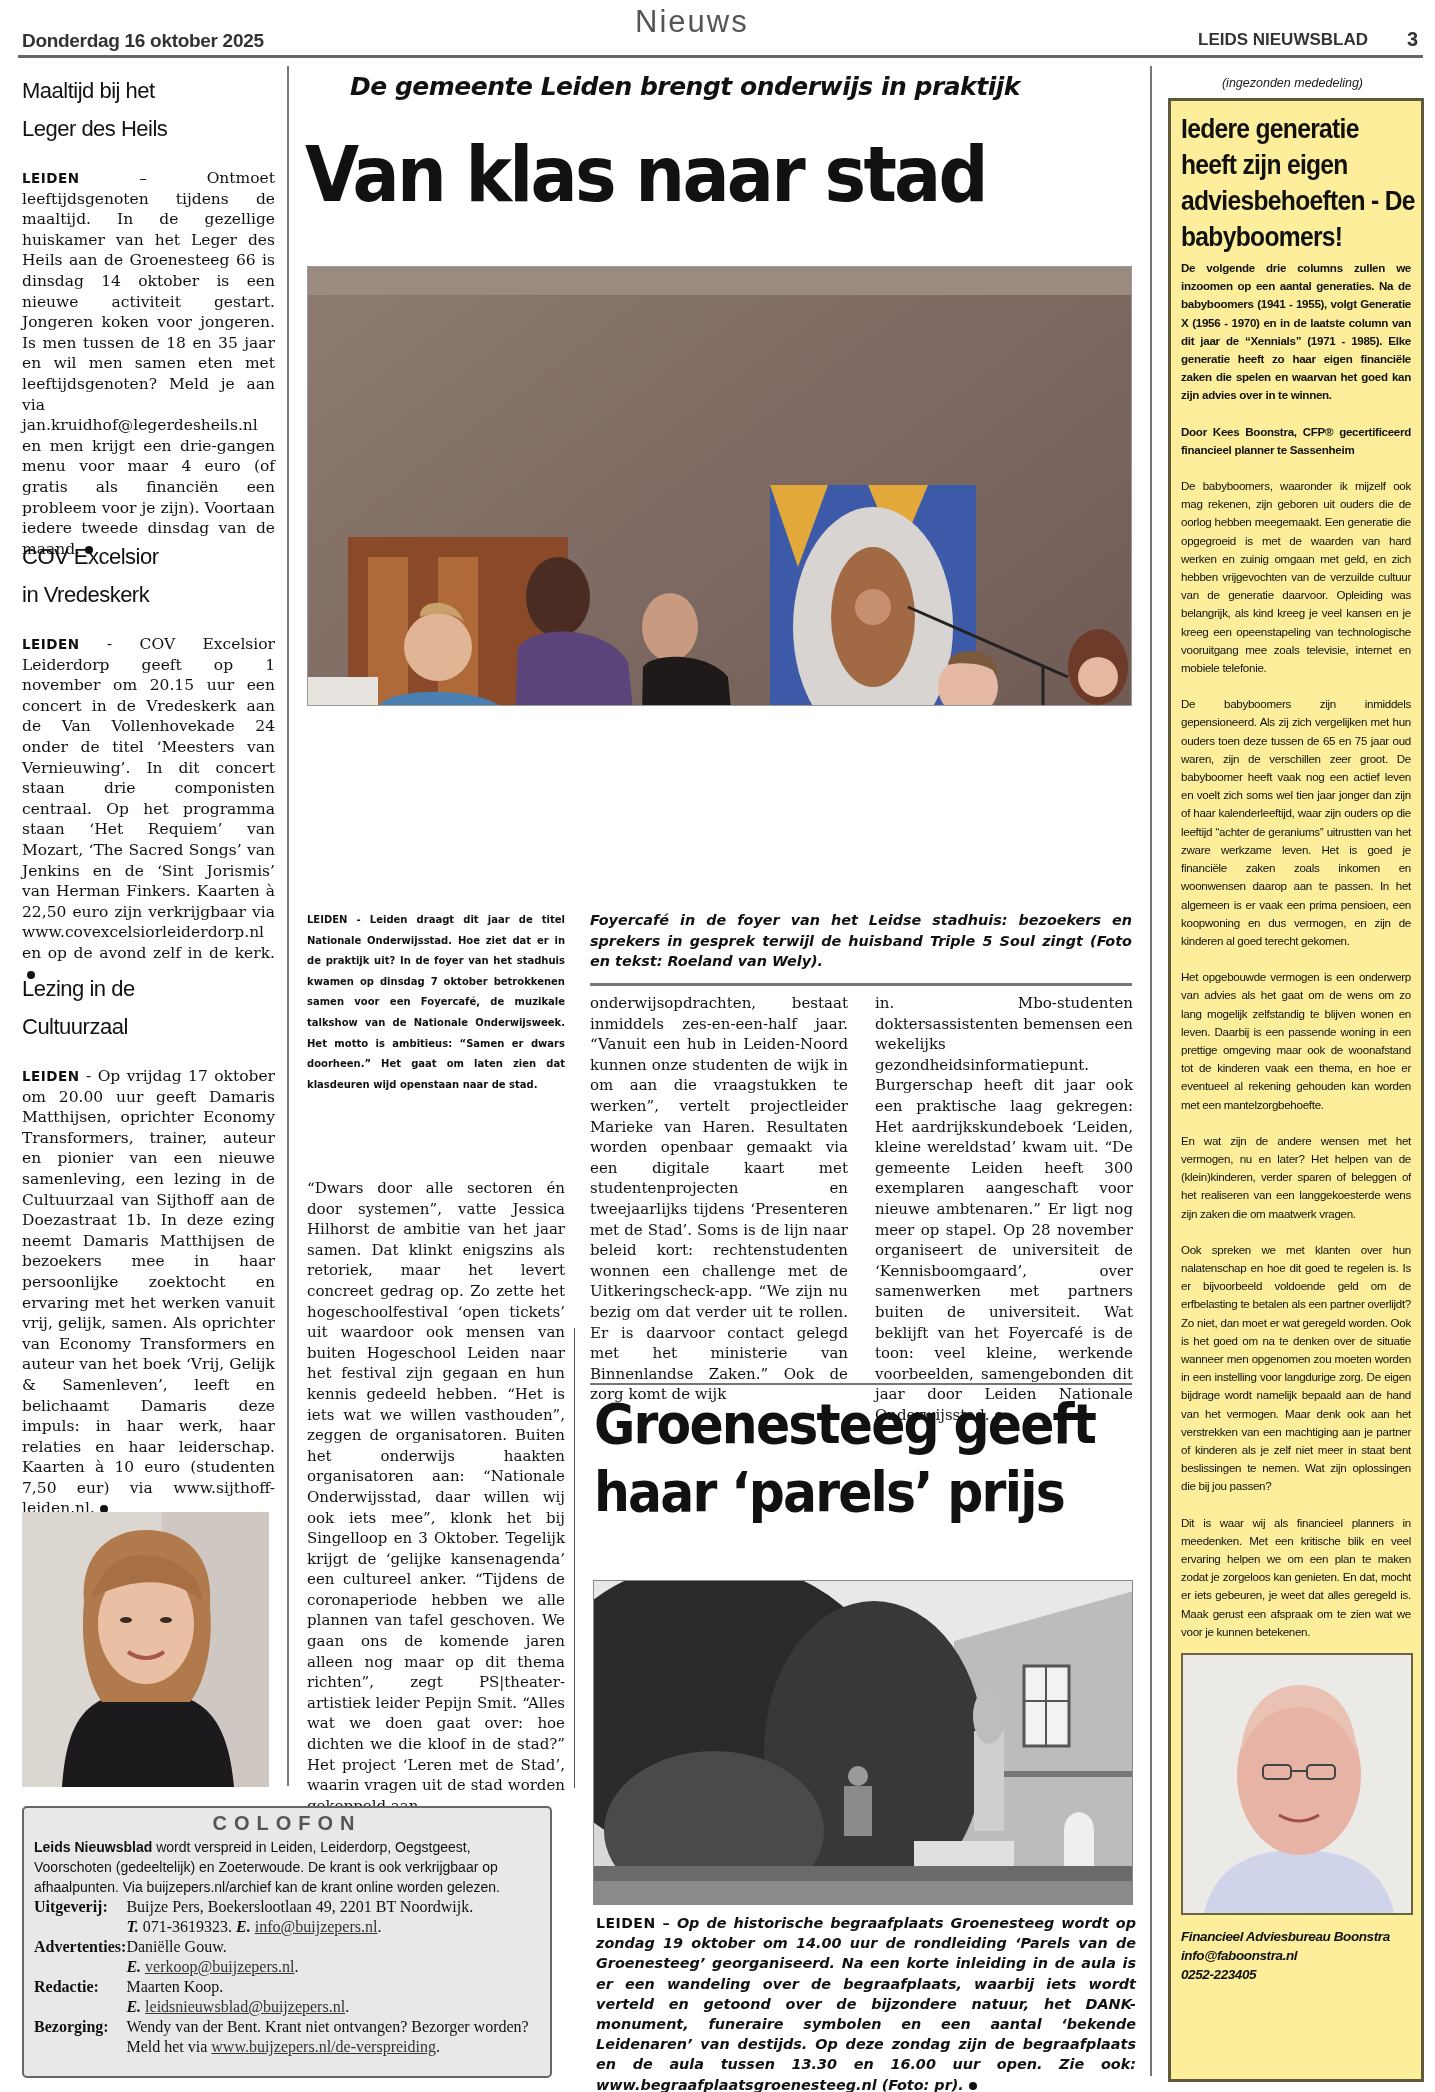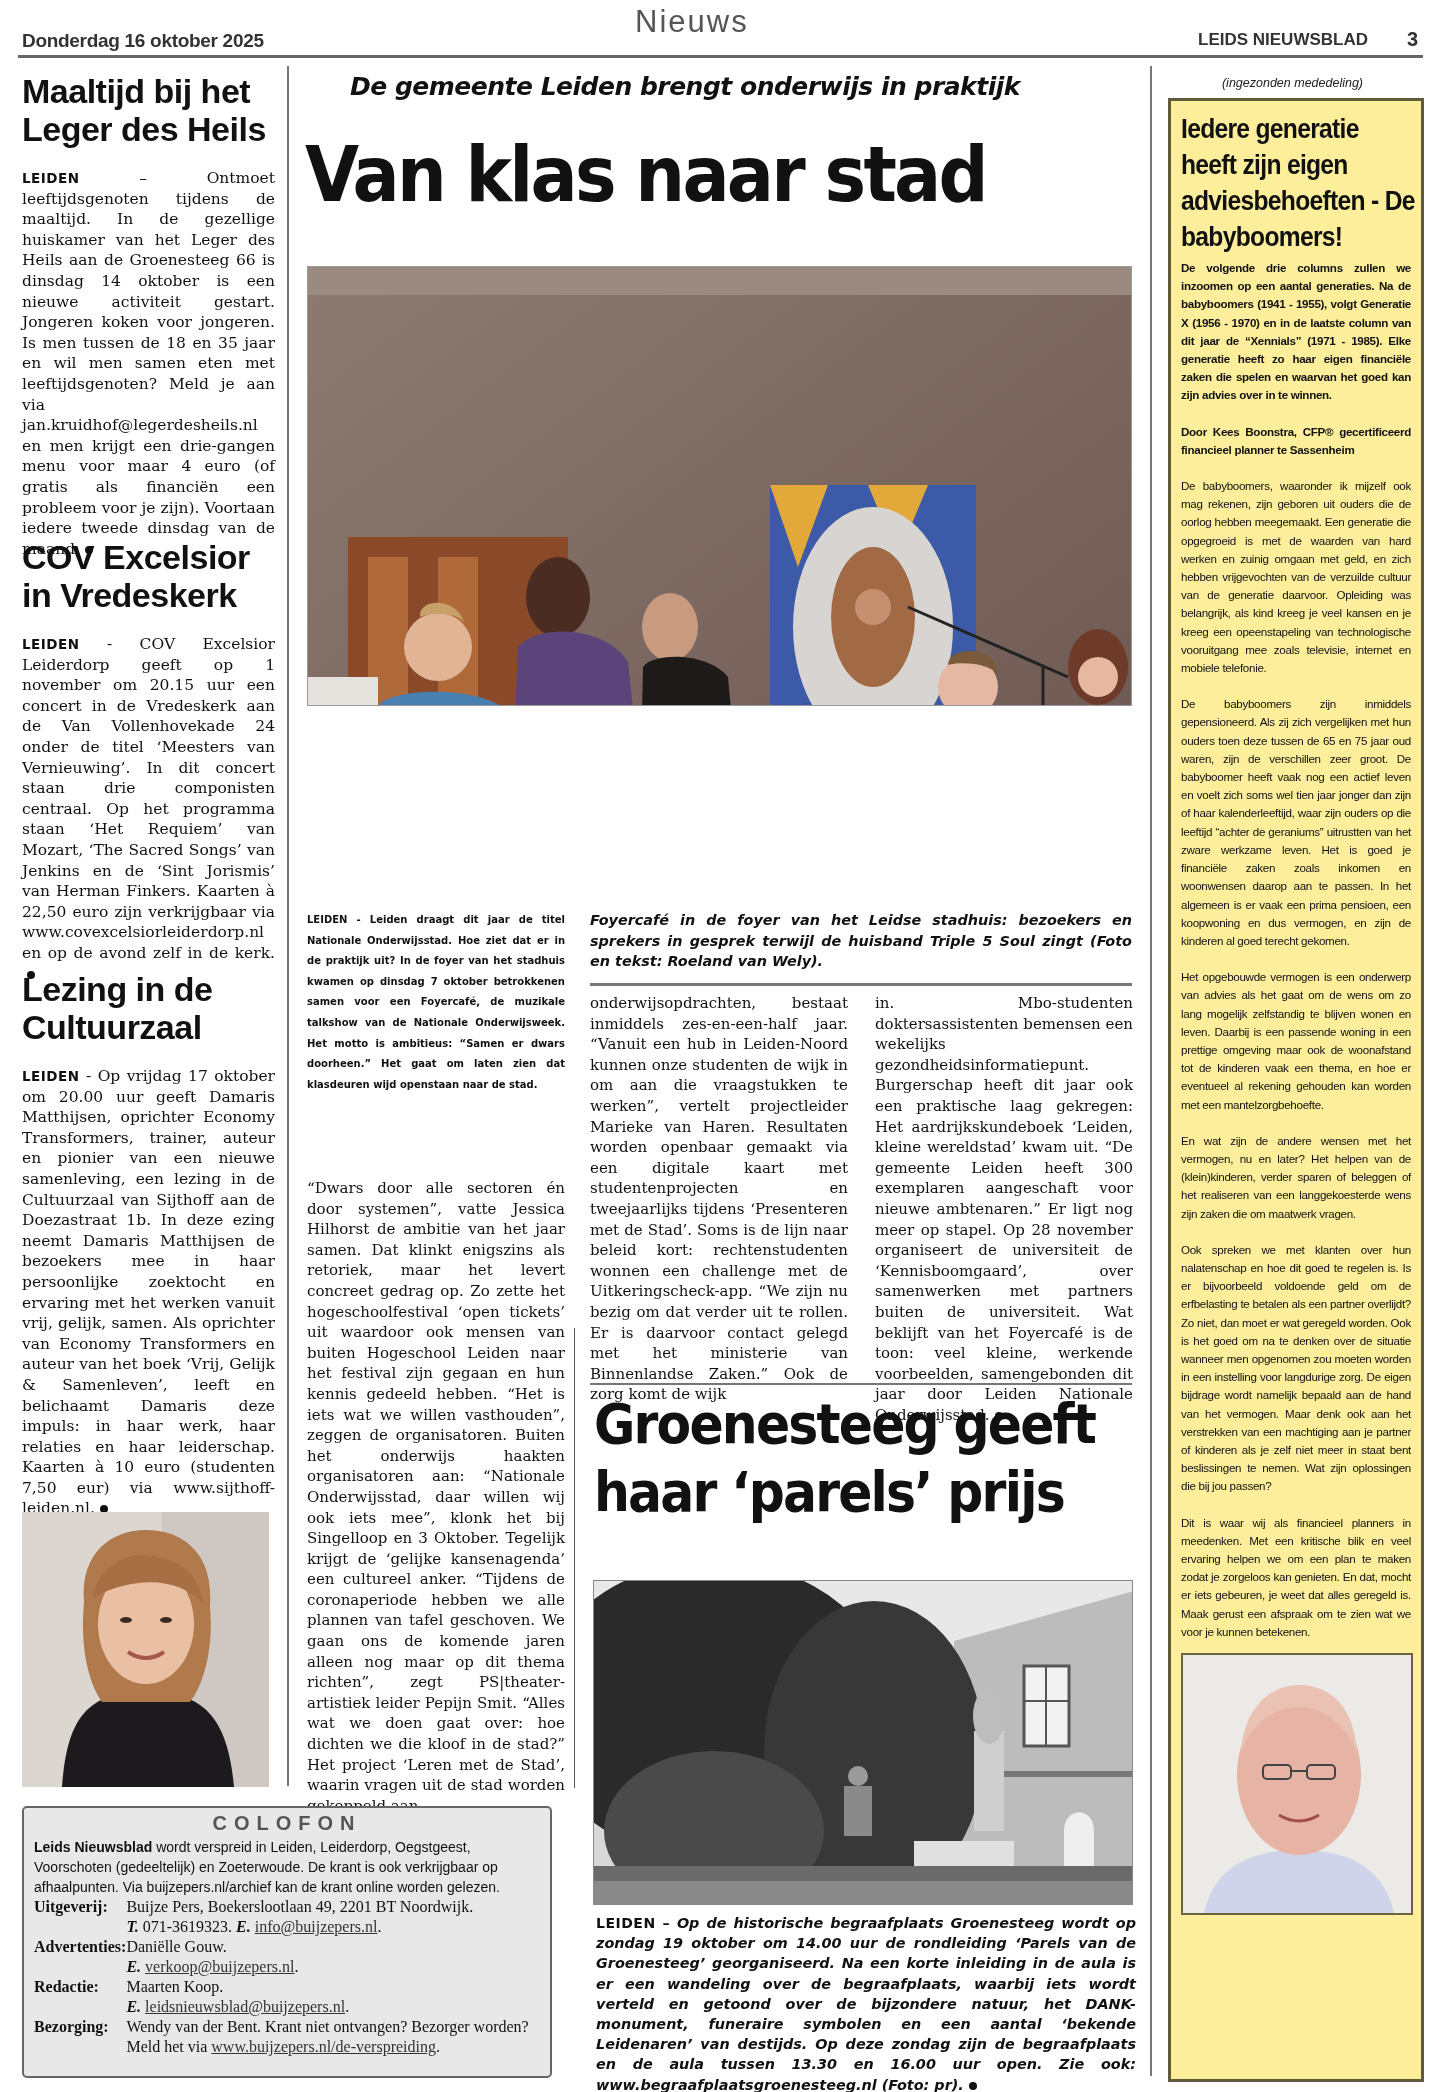--- a/index.html
+++ b/index.html
@@ -11,21 +11,21 @@
 
   
   #hdr-date { left: 22px; top: 30px; font-size: 19px; font-weight: bold; color: #333; letter-spacing: -0.3px; }
   #hdr-section { left: 635px; top: 4px; font-size: 31px; color: #555; letter-spacing: 2px; }
   #hdr-paper { left: 1198px; top: 30px; font-size: 17px; font-weight: bold; color: #333; }
   #hdr-page { left: 1407px; top: 28px; font-size: 20px; font-weight: bold; color: #333; }
   #hdr-rule { left: 18px; top: 55px; width: 1405px; height: 3px; background: #666; }
 
   
   .left-col { left: 22px; width: 253px; }
-  .head-left { font-size: 34px; font-weight: bold; line-height: 38px; letter-spacing: -0.5px; }
+  .head-left { font-size: 22px; font-weight: normal; line-height: 38px; letter-spacing: -0.5px; }
   .body-serif { font-size: 15.5px; line-height: 20.6px; text-align: justify; hyphens: auto; }
   .dateline { font-family: "DejaVu Sans", sans-serif; font-weight: bold; font-size: 13.5px; letter-spacing: 0.5px; }
   .endmark { display: inline-block; width: 8px; height: 8px; background: #111; border-radius: 50%; margin-left: 5px; vertical-align: middle; }
 
   .vrule { width: 2px; background: #777; }
 
   
   #kicker { left: 350px; top: 72px; font-size: 25px; font-weight: bold; font-style: italic; letter-spacing: -0.5px; }
   #main-title { left: 305px; top: 130px; font-size: 76px; font-weight: bold; letter-spacing: -3px; transform: scaleX(0.92); transform-origin: left top; }
   #main-photo { left: 307px; top: 266px; width: 825px; height: 440px; overflow: hidden; border: 1px solid #999; }
@@ -295,13 +295,18 @@
       <rect width="232" height="262" fill="#eceae6"></rect>
       <path d="M20 262 C30 210 70 195 116 195 C162 195 202 210 212 262 Z" fill="#cfd4ea"></path>
       <ellipse cx="116" cy="120" rx="62" ry="80" fill="#e6b3a4"></ellipse>
       <path d="M58 100 C60 50 90 30 116 30 C146 30 172 50 174 100 C165 70 140 52 116 52 C90 52 66 70 58 100 Z" fill="#e9c2b4"></path>
       <rect x="80" y="110" width="28" height="14" rx="4" fill="none" stroke="#444" stroke-width="2"></rect>
       <rect x="124" y="110" width="28" height="14" rx="4" fill="none" stroke="#444" stroke-width="2"></rect>
       <line x1="108" y1="116" x2="124" y2="116" stroke="#444" stroke-width="2"></line>
       <path d="M96 160 Q116 172 136 160" stroke="#a04c48" stroke-width="3" fill="none"></path>
     </svg>
   </div>
+  <div id="ad-contact">
+    <div>Financieel Adviesbureau Boonstra</div>
+    <div>info@faboonstra.nl</div>
+    <div>0252-223405</div>
+  </div>
 </div>
 
 </body></html>

